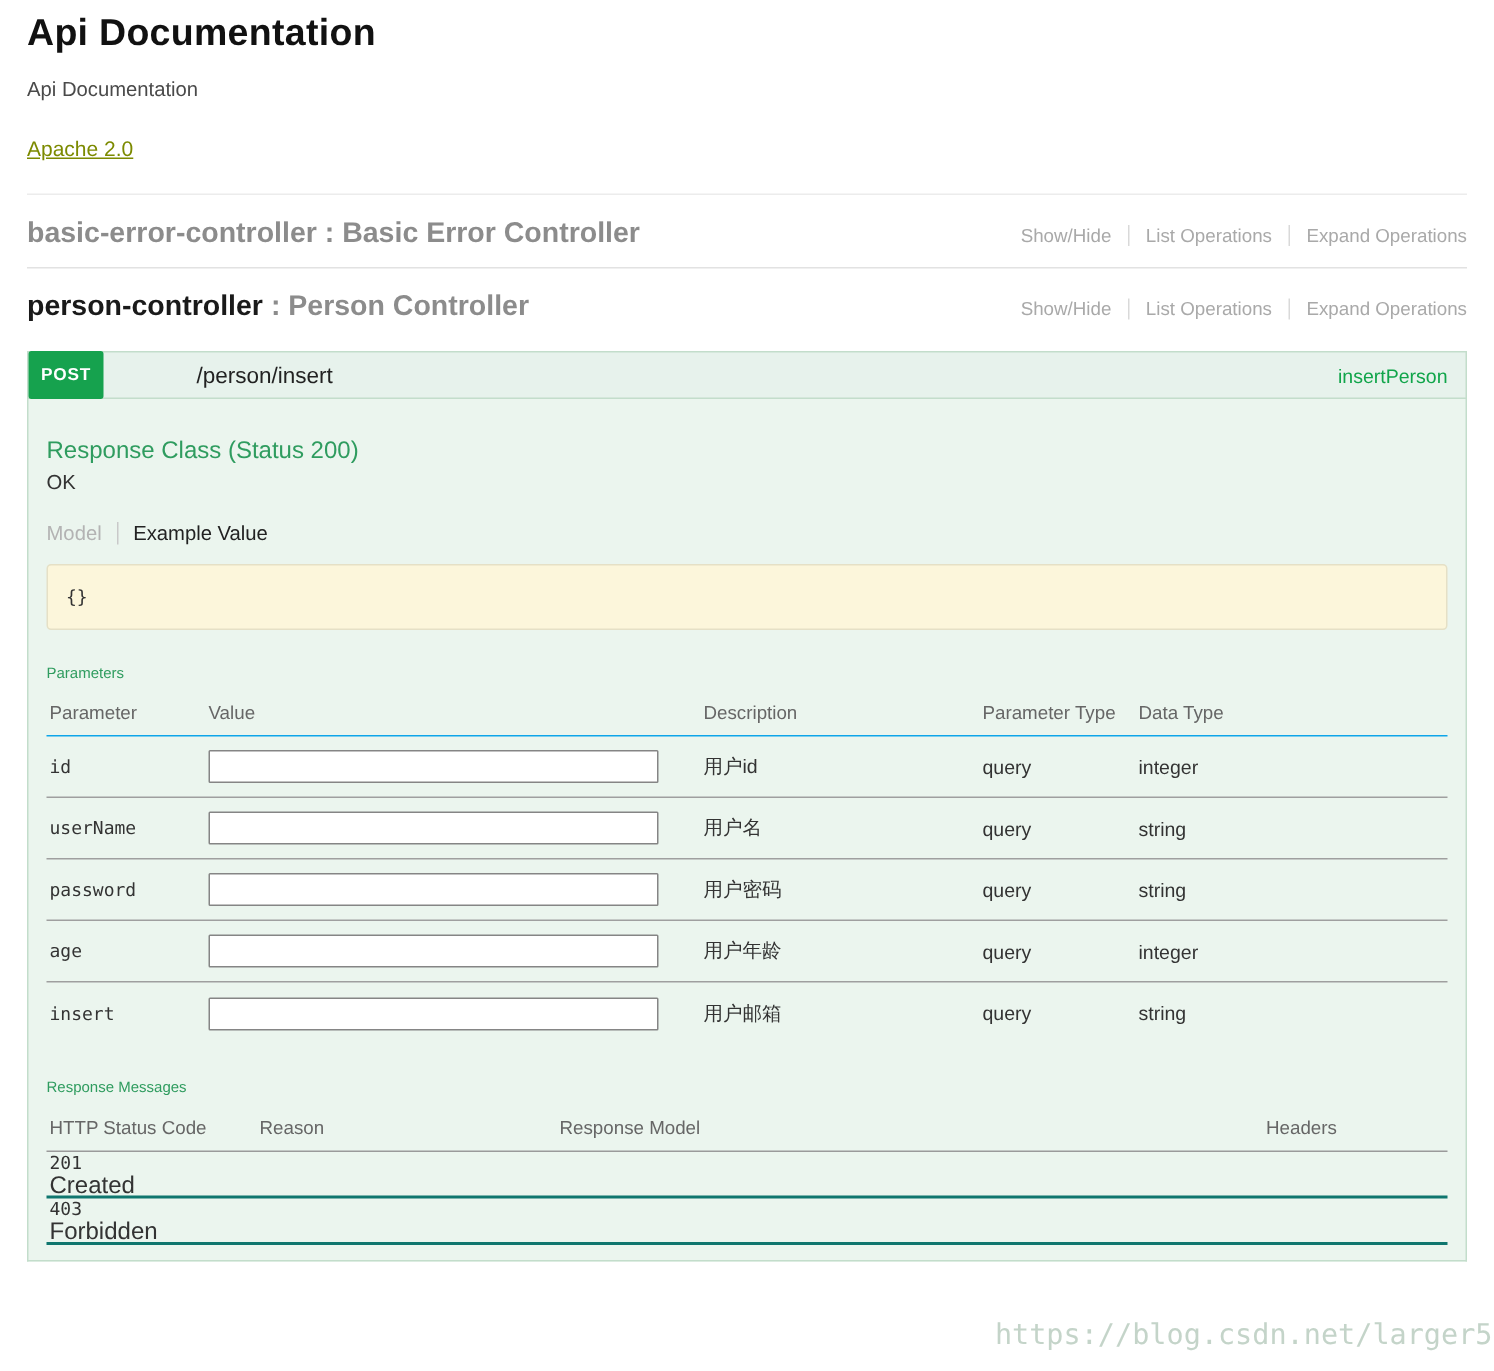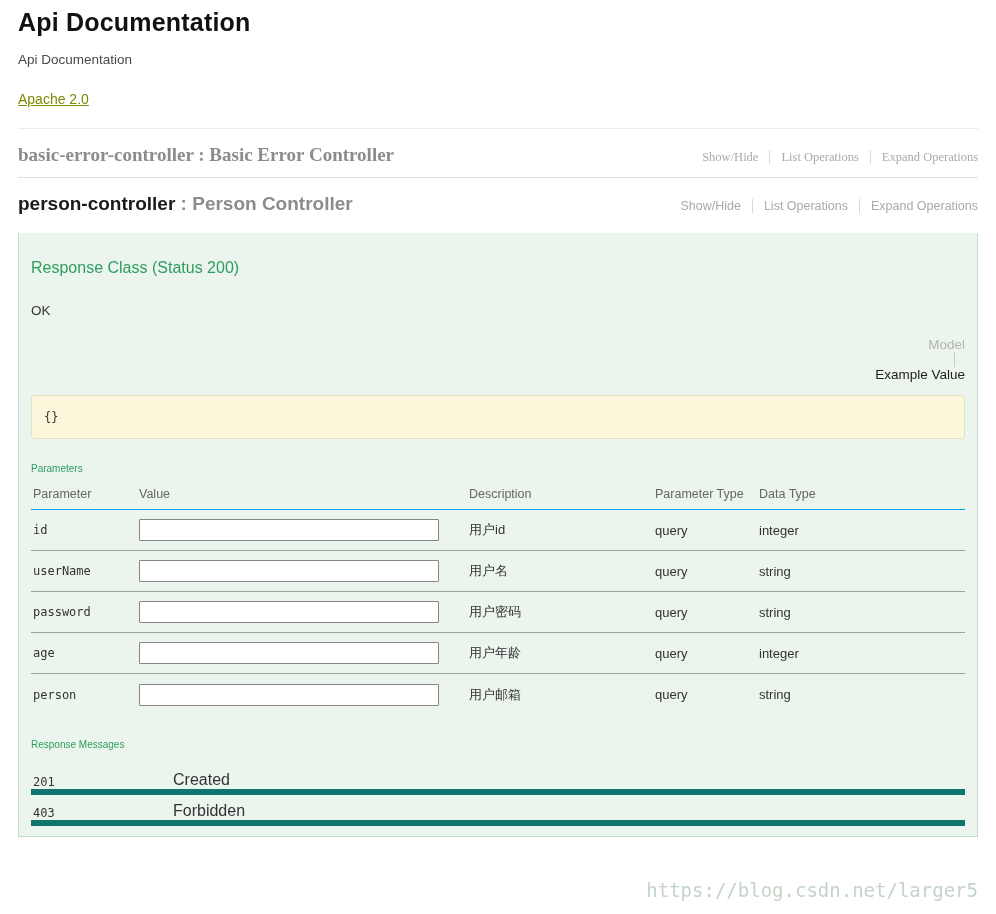--- a/index.html
+++ b/index.html
@@ -14,21 +14,21 @@
   }
   .page { padding: 0 18px; }
 
   
   .api-title { font-size: 25px; font-weight: bold; color: #111; margin: 8px 0 0 0; letter-spacing: 0.2px; }
   .api-subtitle { font-size: 13.5px; color: #4a4a4a; margin-top: 15px; }
   .license-link { display: inline-block; margin-top: 24px; font-size: 14px; color: #7c8a00; text-decoration: underline; cursor: pointer; }
 
   
   .resource { display: flex; justify-content: space-between; align-items: baseline; padding: 15px 0 11px 0; }
-  .resource.first { border-top: 1px solid #ececec; border-bottom: 1px solid #e2e2e2; margin-top: 20px; font-family: Liberation Serif, serif; }
+  .resource.first { border-top: 1px solid #ececec; border-bottom: 1px solid #e2e2e2; margin-top: 20px; }
   .res-title { font-size: 19px; font-weight: bold; }
   .res-title .muted { color: #8c8c8c; }
   .res-title .dark { color: #1a1a1a; }
   .res-links { font-size: 12.5px; color: #a9a9a9; white-space: nowrap; }
   .res-links span.link { cursor: pointer; padding: 0 11px; }
   .res-links span.link + span.link { border-left: 1px solid #d9d9d9; }
   .res-links span.link:last-child { padding-right: 0; }
 
   
   .endpoint-card { margin-top: 7px; }
@@ -42,23 +42,23 @@
     letter-spacing: 0.5px; border-radius: 2px; cursor: pointer;
   }
   .ep-path { margin-left: 62px; font-size: 15px; color: #222; cursor: pointer; }
   .ep-nickname { margin-left: auto; margin-right: 12px; font-size: 13px; color: #10a54a; cursor: pointer; }
 
   .ep-body {
     background: #ebf5ee; border: 1px solid #c3ddcb; border-top: none;
     padding: 26px 12px 10px 12px;
   }
   .green-heading { color: #2f9c5f; font-size: 16px; margin: 0; font-weight: normal; }
-  .ok-text { font-size: 13.5px; color: #333; margin-top: 26px; }
-
-  .tabs { display: flex; align-items: flex-end; margin-top: 19px; font-size: 13.5px; flex-direction: column; }
+  .ok-text { font-size: 13.5px; color: #333; margin-top: 4px; }
+
+  .tabs { display: flex; align-items: flex-start; margin-top: 19px; font-size: 13.5px; }
   .tab-model { color: #b3b3b3; cursor: pointer; }
   .tab-sep { width: 1px; height: 15px; background: #c9c9c9; margin: 0 10px; }
   .tab-example { color: #222; cursor: pointer; }
 
   .code-box {
     margin-top: 13px; background: #fcf6db; border: 1px solid #e5e0c6; border-radius: 3px;
     padding: 14px 12px; font-family: "DejaVu Sans Mono", monospace; font-size: 12px; color: #333;
   }
 
   .rct-row { margin-top: 24px; display: flex; align-items: center; font-size: 13.5px; color: #222; }
@@ -80,29 +80,29 @@
   .cell-desc { font-size: 13px; color: #333; }
   .cell-type { font-size: 13px; color: #333; }
   .pinput {
     width: 300px; height: 22px; border: 1px solid #858585; background: #fff;
     font-size: 12px; padding: 0 4px; border-radius: 1px;
   }
 
   
   .rtable { margin-top: 9px; font-size: 12.5px; }
   .rtable .thead { display: flex; color: #666; padding: 0 0 8px 2px; border-bottom: 1px solid #9a9a9a; }
-  .rtable .trow { display: flex; align-items: flex-end; height: 31px; border-bottom: 6px solid #0f766e; padding-left: 2px; }
+  .rtable .trow { display: flex; align-items: flex-start; height: 31px; border-bottom: 2px solid #0f766e; padding-left: 2px; flex-direction: column; }
   .col-rcode { width: 140px; }
   .col-rreason { width: 200px; }
   .col-rmodel { width: 471px; }
   .col-rheaders { flex: 1; }
   .cell-reason { font-size: 16px; color: #333; }
 
   .watermark {
-    position: absolute; top: 879px; right: 18px;
+    position: absolute; top: 879px; right: 1px;
     font-family: "DejaVu Sans Mono", monospace; font-size: 19px;
     color: rgba(176, 198, 183, 0.75); white-space: nowrap; pointer-events: none;
   }
 </style>
 </head>
 <body>
 
 <div class="page">
 
   
@@ -125,20 +125,25 @@
     <div class="res-title">
       <span class="dark">person-controller</span><span class="muted"> : </span><span class="muted">Person Controller</span>
     </div>
     <div class="res-links">
       <span class="link">Show/Hide</span><span class="link">List Operations</span><span class="link">Expand Operations</span>
     </div>
   </div>
 
   
   <div class="endpoint-card">
+    <div class="ep-header">
+      <span class="method-badge">POST</span>
+      <span class="ep-path">/person/insert</span>
+      <span class="ep-nickname">insertPerson</span>
+    </div>
 
     <div class="ep-body">
 
       <h3 class="green-heading">Response Class (Status 200)</h3>
       <div class="ok-text">OK</div>
 
       <div class="tabs">
         <span class="tab-model">Model</span>
         <span class="tab-sep"></span>
         <span class="tab-example">Example Value</span>
@@ -184,31 +189,37 @@
 
         <div class="trow">
           <span class="col-pname mono">age</span>
           <span class="col-pvalue"><input class="pinput" type="text" value="" style=""></span>
           <span class="col-pdesc cell-desc">用户年龄</span>
           <span class="col-ptype cell-type">query</span>
           <span class="col-pdtype cell-type">integer</span>
         </div>
 
         <div class="trow last">
-          <span class="col-pname mono">person</span>
+          <span class="col-pname mono">insert</span>
           <span class="col-pvalue"><input class="pinput" type="text" value="" style=""></span>
           <span class="col-pdesc cell-desc">用户邮箱</span>
           <span class="col-ptype cell-type">query</span>
           <span class="col-pdtype cell-type">string</span>
         </div>
       </div>
 
       <h4 class="sub-heading">Response Messages</h4>
 
       <div class="rtable">
+        <div class="thead">
+          <span class="col-rcode">HTTP Status Code</span>
+          <span class="col-rreason">Reason</span>
+          <span class="col-rmodel">Response Model</span>
+          <span class="col-rheaders">Headers</span>
+        </div>
 
         <div class="trow">
           <span class="col-rcode mono">201</span>
           <span class="col-rreason cell-reason">Created</span>
           <span class="col-rmodel"></span>
           <span class="col-rheaders"></span>
         </div>
 
 
         <div class="trow">

